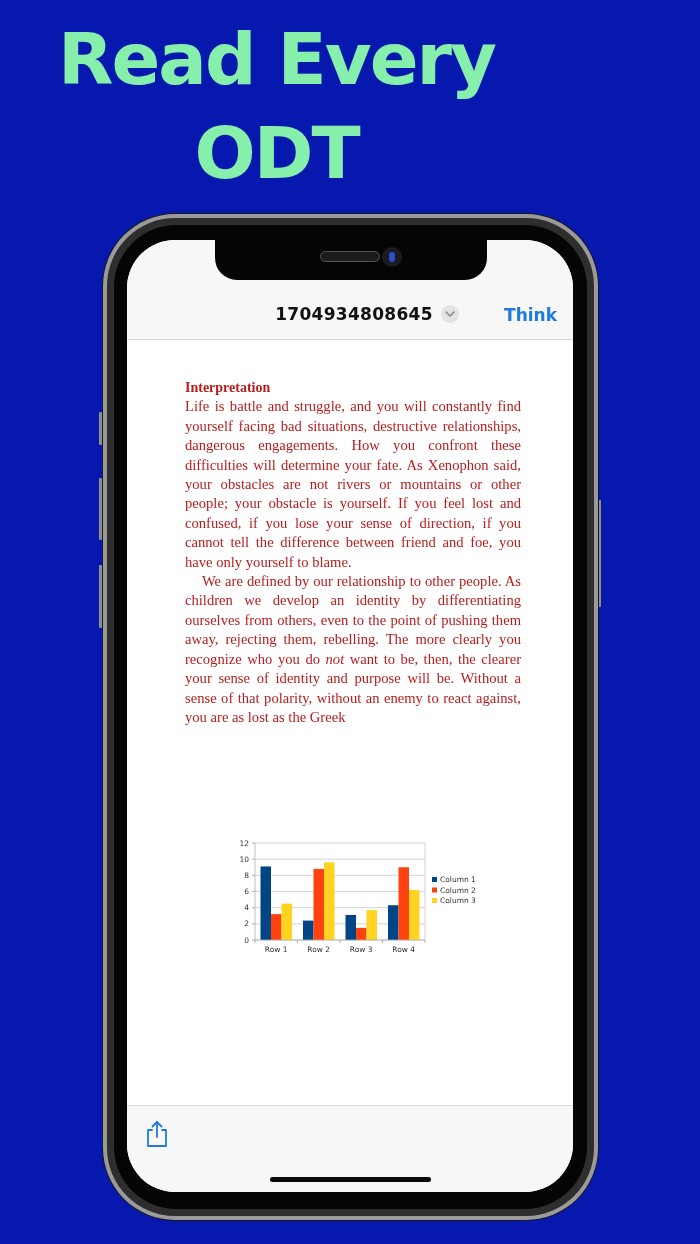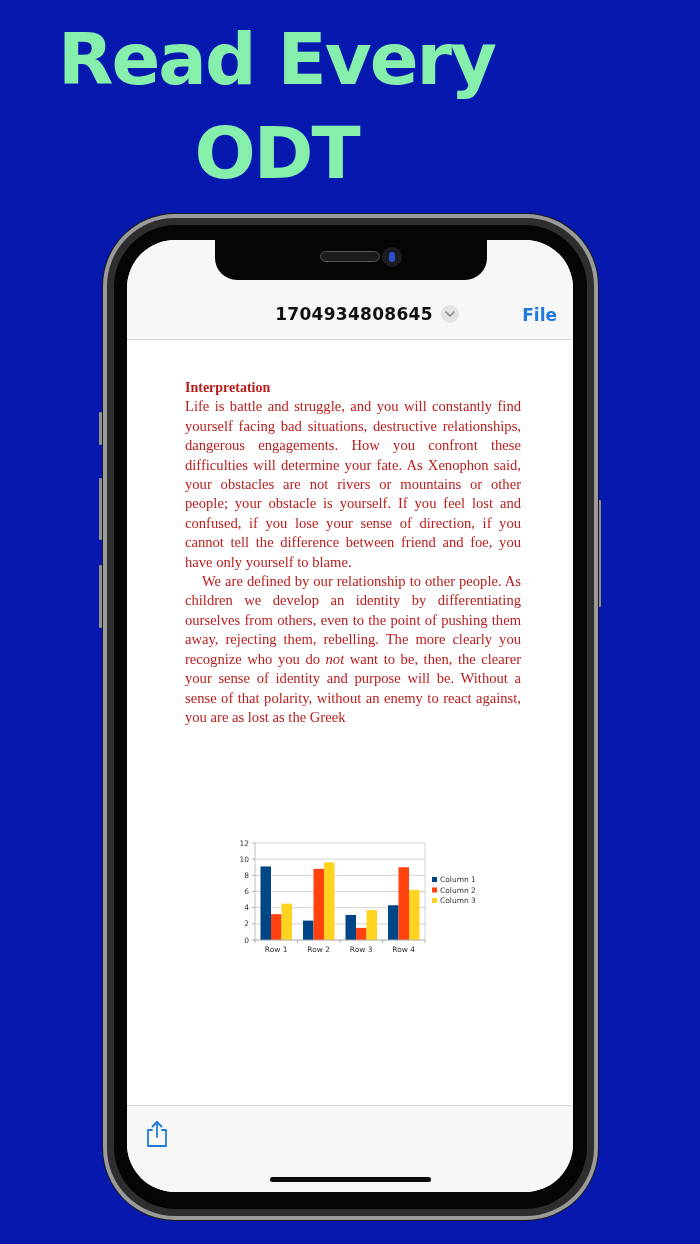--- a/index.html
+++ b/index.html
@@ -53,21 +53,21 @@
     <div class="nav-title">
       <span class="nav-title-inner">
         <span>1704934808645</span>
         <span class="chev">
           <svg width="10" height="6" viewBox="0 0 10 6">
               <path d="M1 1 L5 5 L9 1" fill="none" stroke="#8a8a8e" stroke-width="1.6" stroke-linecap="round" stroke-linejoin="round"></path>
             </svg>
         </span>
       </span>
     </div>
-    <div class="done">File</div>
+    <div class="done">Think</div>
   </div>
 
   <div class="notch">
     <div class="speaker"></div>
     <div class="camera"></div>
   </div>
 
   <div class="doc">
     <h4>Interpretation</h4>
     <p>Life is battle and struggle, and you will constantly find yourself facing bad situations, destructive relationships, dangerous engagements. How you confront these difficulties will determine your fate. As Xenophon said, your obstacles are not rivers or mountains or other people; your obstacle is yourself. If you feel lost and confused, if you lose your sense of direction, if you cannot tell the difference between friend and foe, you have only yourself to blame.</p>

